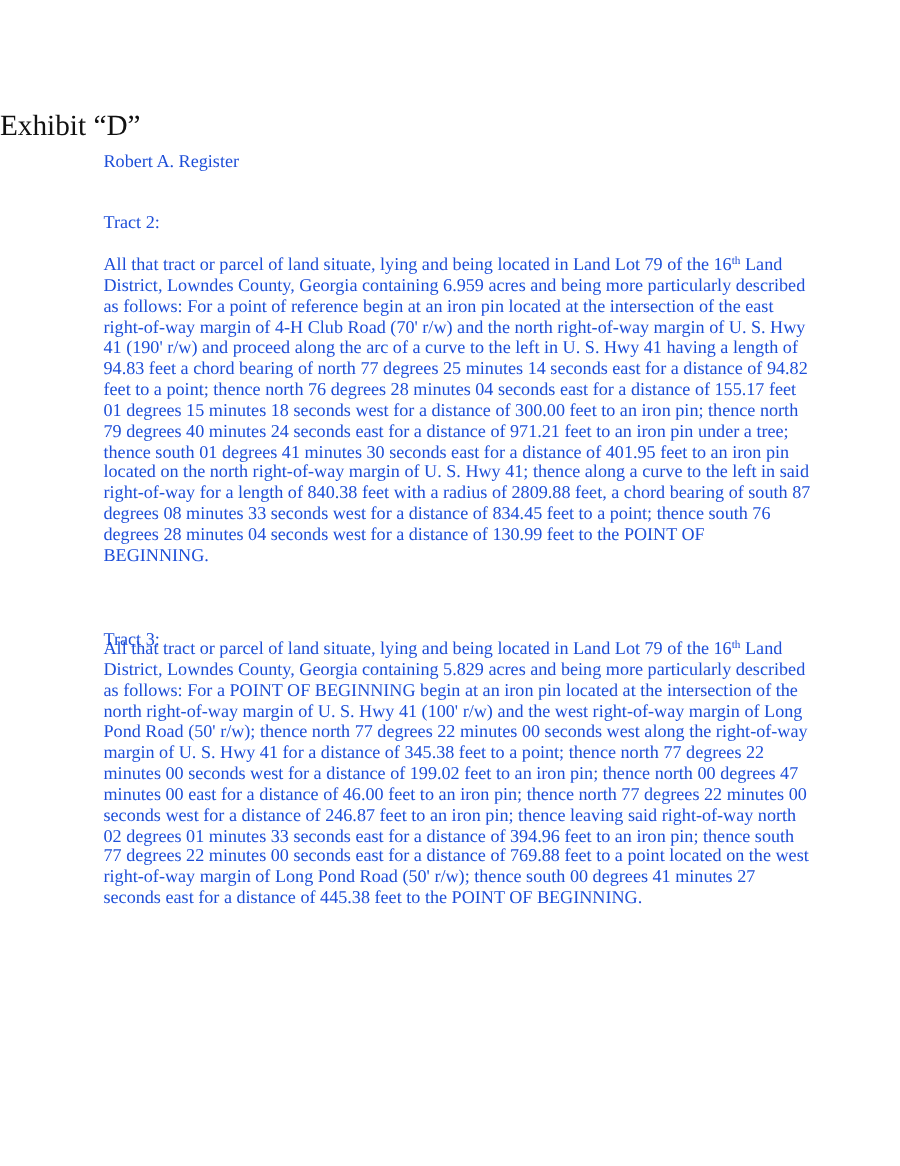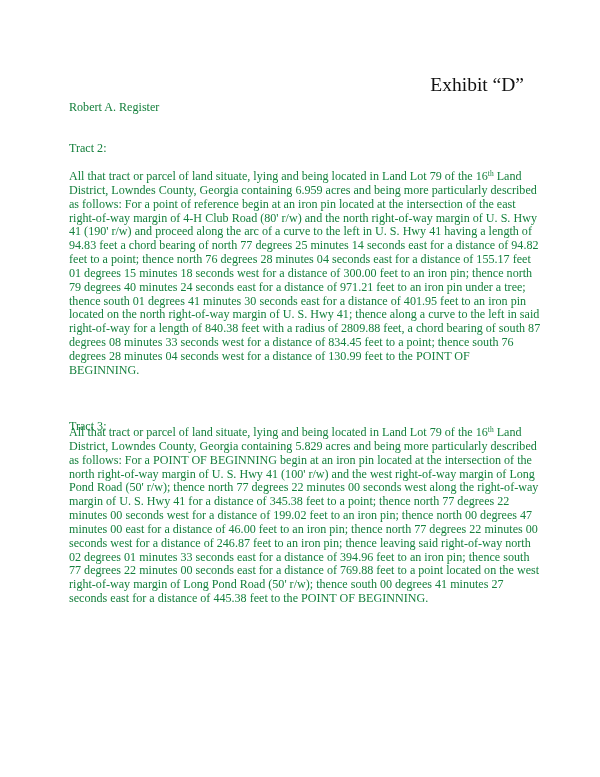--- a/index.html
+++ b/index.html
@@ -3,26 +3,26 @@
 <meta charset="utf-8">
 <style>
   html, body { margin: 0; padding: 0; background: #ffffff; }
   body {
     width: 600px; height: 777px; position: relative; overflow: hidden;
     font-family: "Liberation Serif", "DejaVu Serif", serif;
     color: #1a1a1a;
   }
   .page { position: absolute; left: 0; top: 0; width: 600px; height: 777px; background: #fff; }
   .title {
-    position: absolute; top: 73px; left: 0; width: 524px; text-align: right;
+    position: absolute; top: 73px; left: 0; width: 524px; text-align: left;
     font-size: 19.5px; line-height: 24px; color: #111;
   }
   .block {
     position: absolute; left: 69px; width: 470px;
-    font-size: 12.1px; line-height: 13.85px; color: #15803d;
+    font-size: 12.1px; line-height: 13.85px; color: #1d4ed8;
   }
   .header-lines { top: 101px; }
   .tract2-label { top: 142px; font-family: Liberation Serif, serif; }
   .tract2-body { top: 170px; }
   .tract3-label { top: 420px; }
   .tract3-body { top: 426px; }
   .line { display: block; white-space: nowrap; }
   sup { font-size: 7.5px; line-height: 0; vertical-align: 4px; }
 </style>
 </head>
@@ -33,21 +33,21 @@
 
   <div class="block header-lines">
     <span class="line">Robert A. Register</span>
   </div>
 
   <div class="block tract2-label">Tract 2:</div>
   <div class="block tract2-body">
       <span class="line">All that tract or parcel of land situate, lying and being located in Land Lot 79 of the 16<sup>th</sup> Land</span>
       <span class="line">District, Lowndes County, Georgia containing 6.959 acres and being more particularly described</span>
       <span class="line">as follows: For a point of reference begin at an iron pin located at the intersection of the east</span>
-      <span class="line">right-of-way margin of 4-H Club Road (80' r/w) and the north right-of-way margin of U. S. Hwy</span>
+      <span class="line">right-of-way margin of 4-H Club Road (70' r/w) and the north right-of-way margin of U. S. Hwy</span>
       <span class="line">41 (190' r/w) and proceed along the arc of a curve to the left in U. S. Hwy 41 having a length of</span>
       <span class="line">94.83 feet a chord bearing of north 77 degrees 25 minutes 14 seconds east for a distance of 94.82</span>
       <span class="line">feet to a point; thence north 76 degrees 28 minutes 04 seconds east for a distance of 155.17 feet</span>
       <span class="line">01 degrees 15 minutes 18 seconds west for a distance of 300.00 feet to an iron pin; thence north</span>
       <span class="line">79 degrees 40 minutes 24 seconds east for a distance of 971.21 feet to an iron pin under a tree;</span>
       <span class="line">thence south 01 degrees 41 minutes 30 seconds east for a distance of 401.95 feet to an iron pin</span>
       <span class="line">located on the north right-of-way margin of U. S. Hwy 41; thence along a curve to the left in said</span>
       <span class="line">right-of-way for a length of 840.38 feet with a radius of 2809.88 feet, a chord bearing of south 87</span>
       <span class="line">degrees 08 minutes 33 seconds west for a distance of 834.45 feet to a point; thence south 76</span>
       <span class="line">degrees 28 minutes 04 seconds west for a distance of 130.99 feet to the POINT OF</span>

